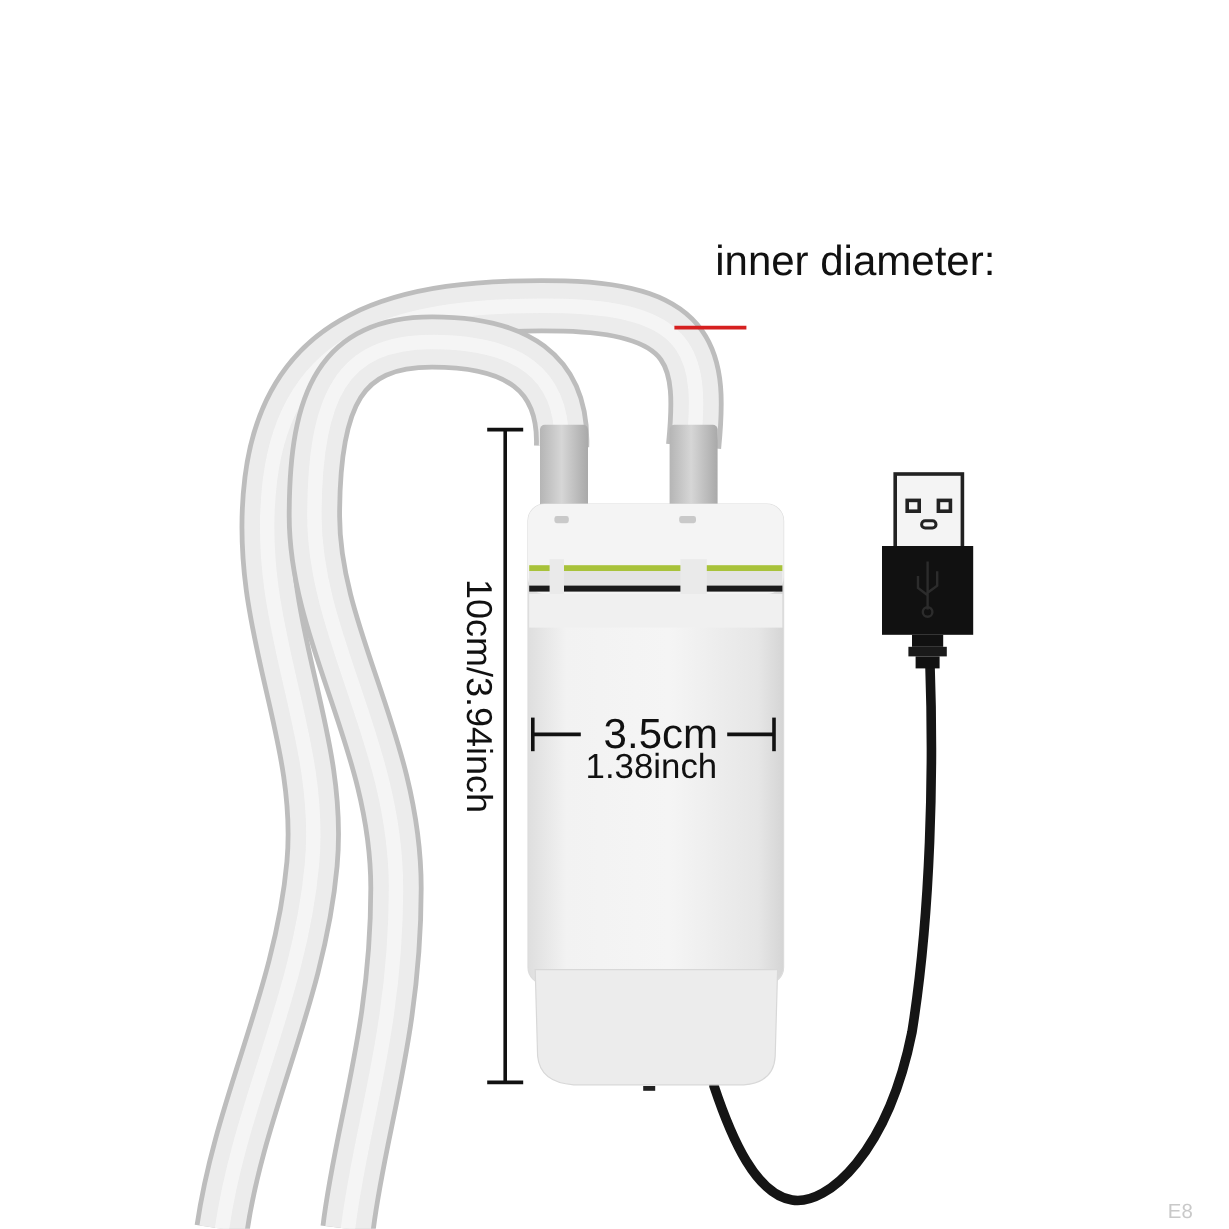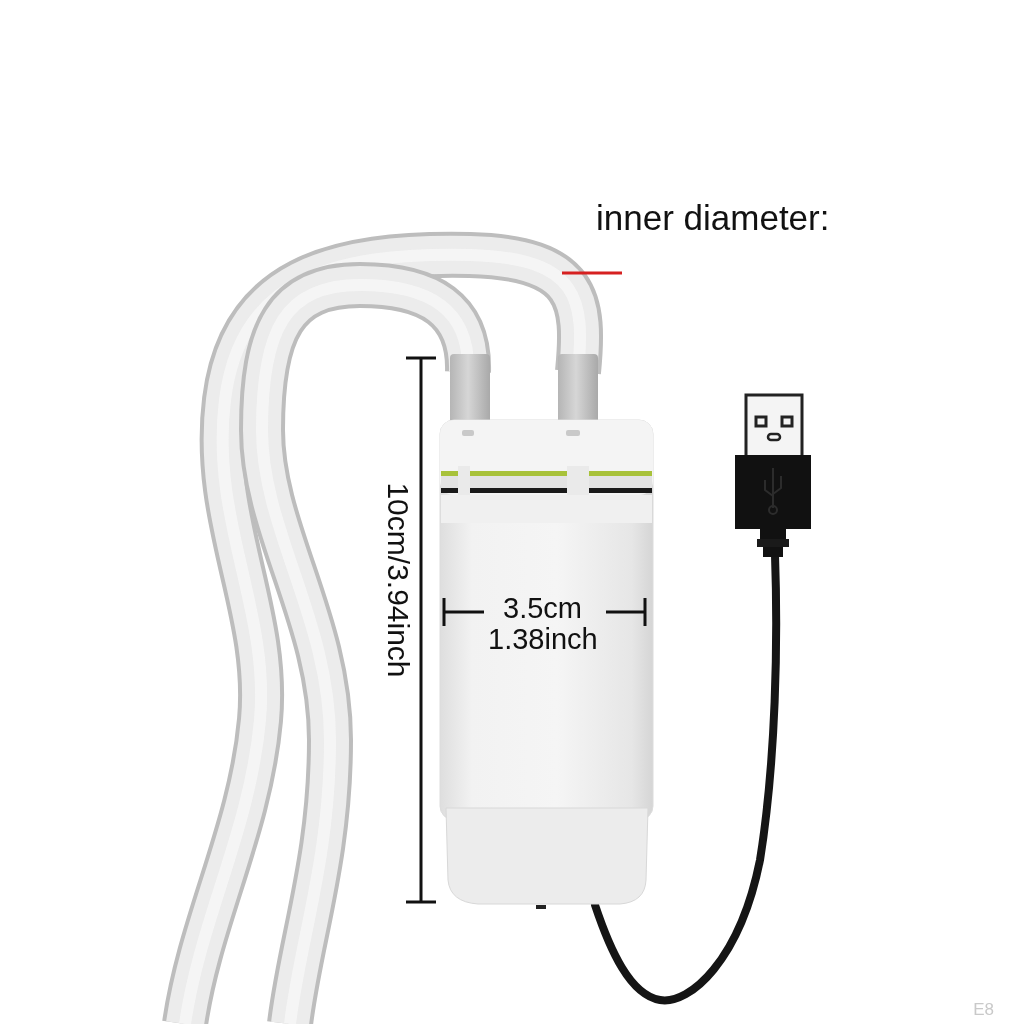--- a/index.html
+++ b/index.html
@@ -12,21 +12,21 @@
     white-space: nowrap;
     line-height: 1;
   }
   #diam-line1 { left: 596px; top: 200px; font-size: 35px; }
   #diam-line2 { left: 596px; top: 238px; font-size: 35px; }
   #height-label {
     left: 398px; top: 580px; font-size: 30px;
     transform: translate(-50%, -50%) rotate(90deg);
     transform-origin: center center;
   }
-  #width-cm { left: 503px; top: 594px; font-size: 29px; text-align: right; }
+  #width-cm { left: 503px; top: 594px; font-size: 35px; text-align: right; }
   #width-in { left: 488px; top: 625px; font-size: 29px; }
   #watermark {
     right: 8px; bottom: 6px; font-size: 17px; color: #c9c9c9; text-align: center;
   }
 </style>
 </head>
 <body>
 
 <div id="stage">
   <svg width="1024" height="1024" viewBox="0 0 1024 1024" xmlns="http://www.w3.org/2000/svg">

